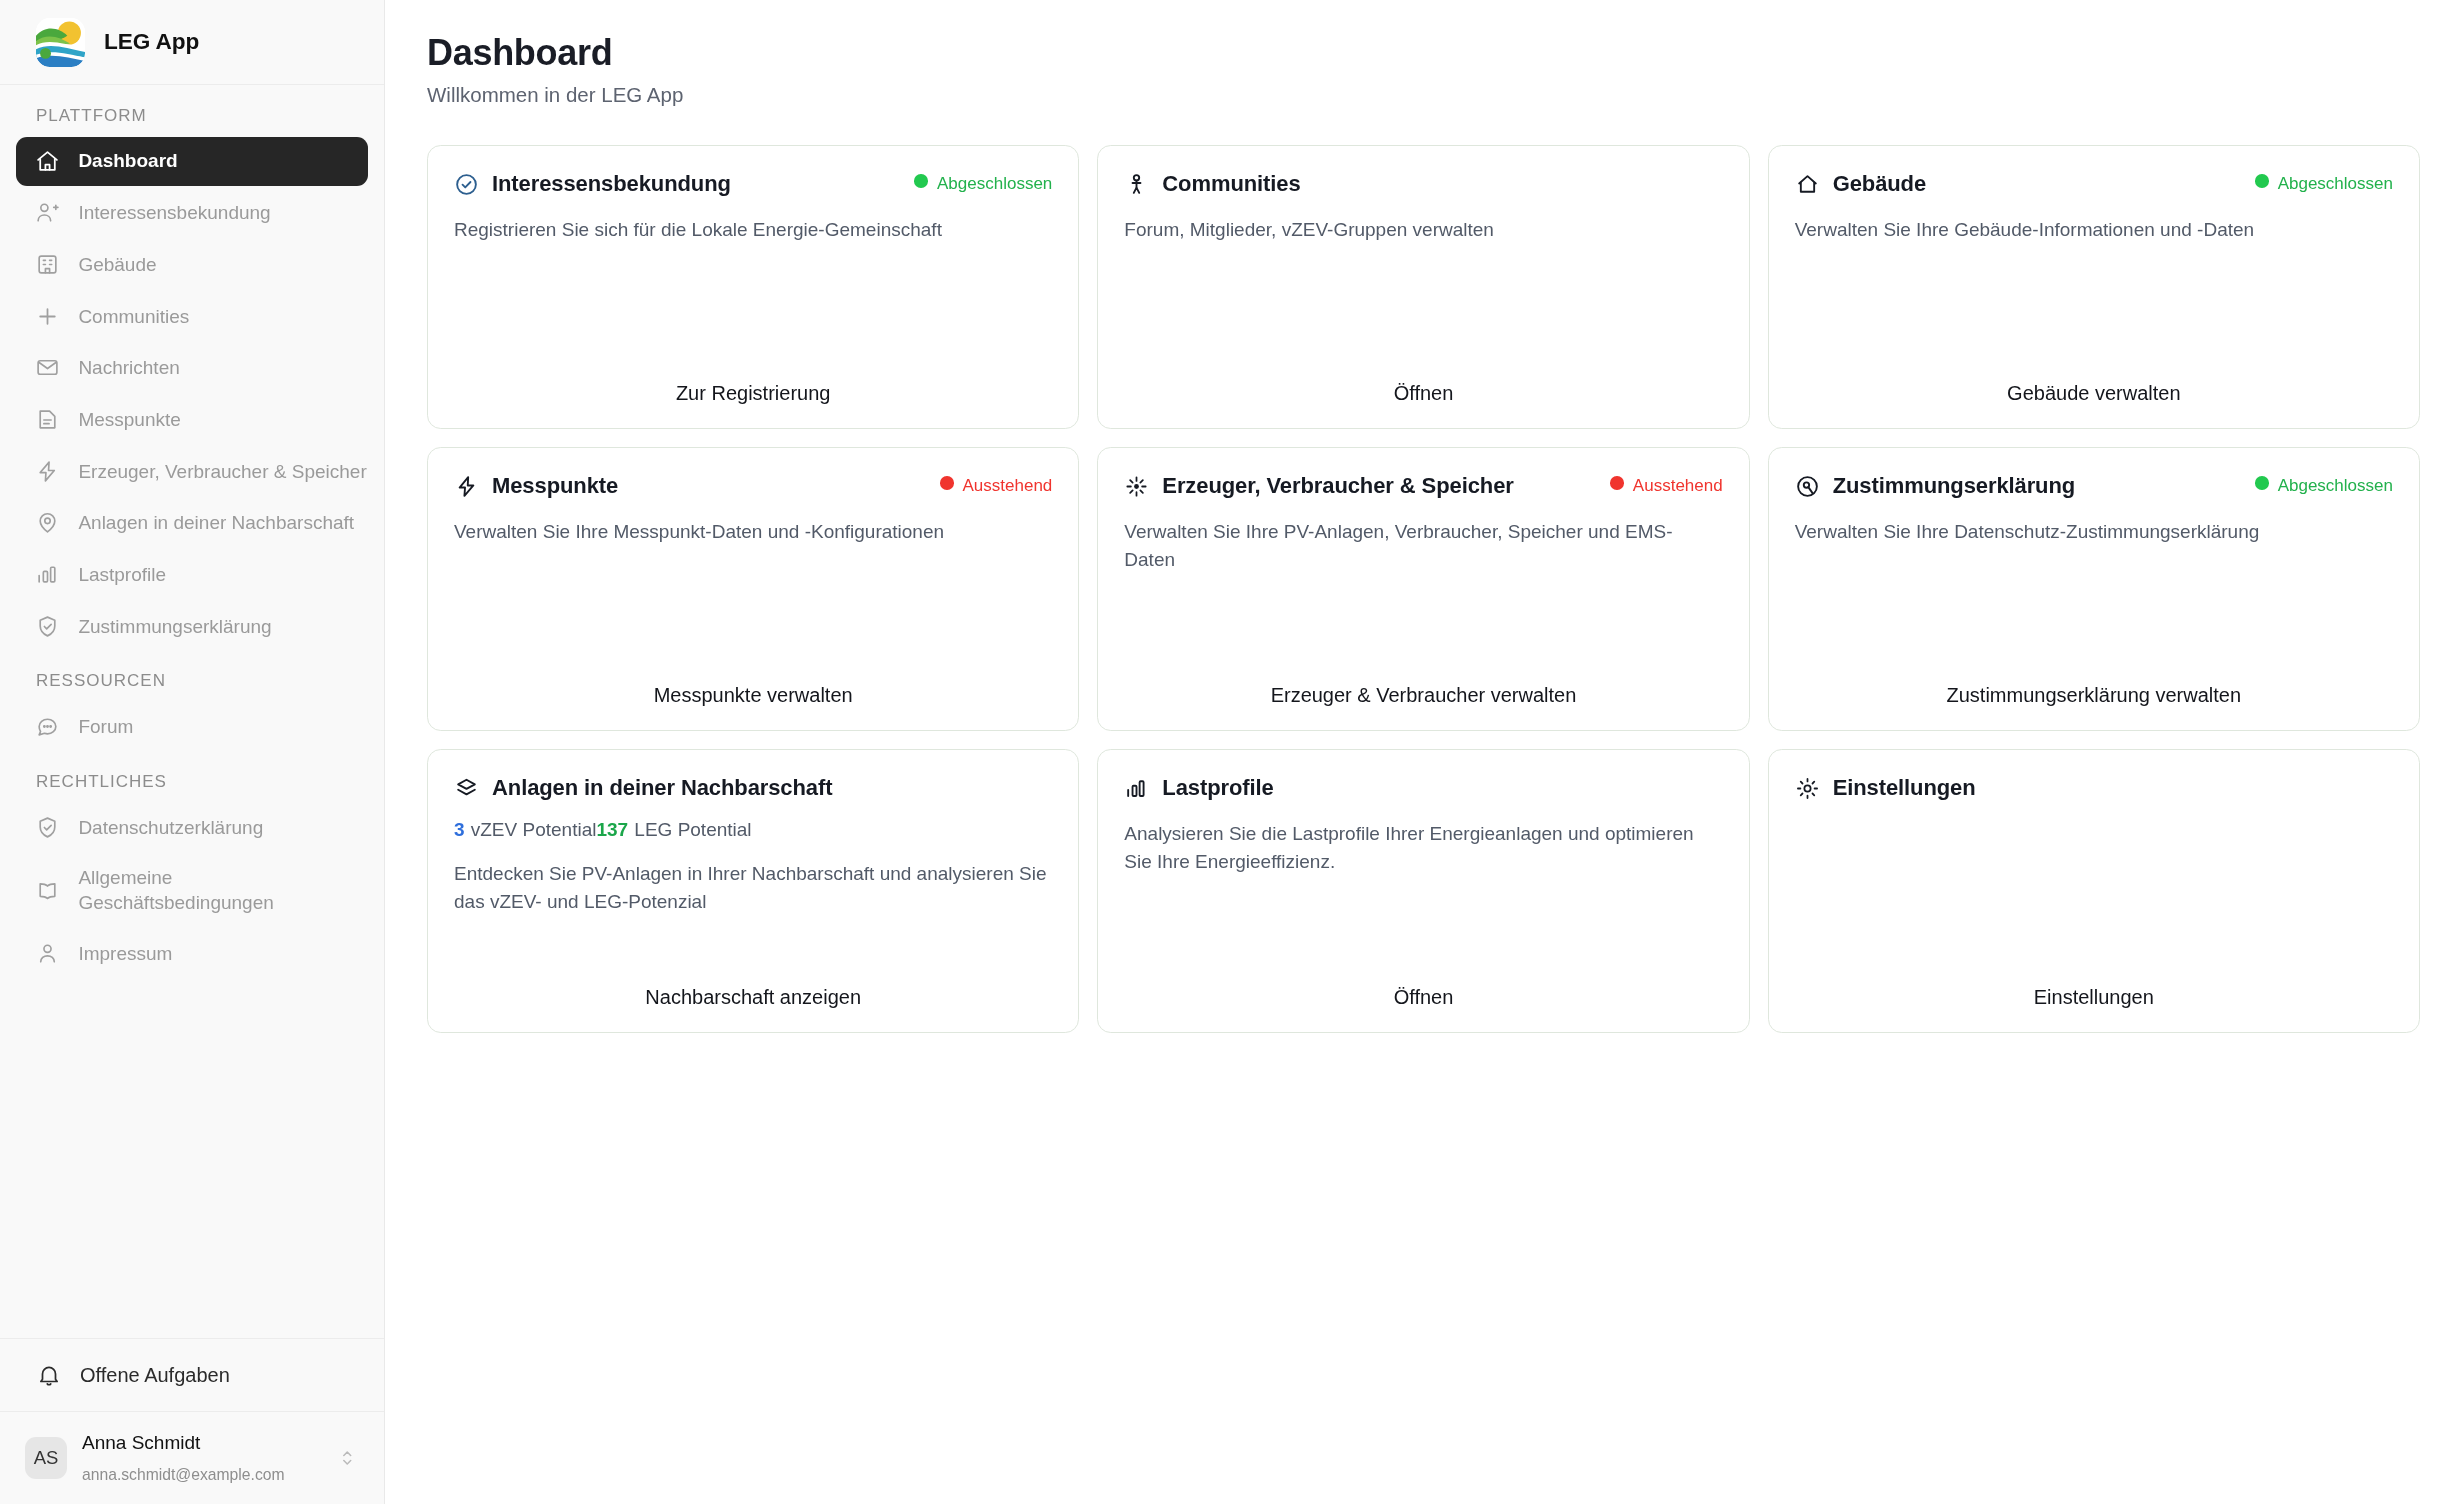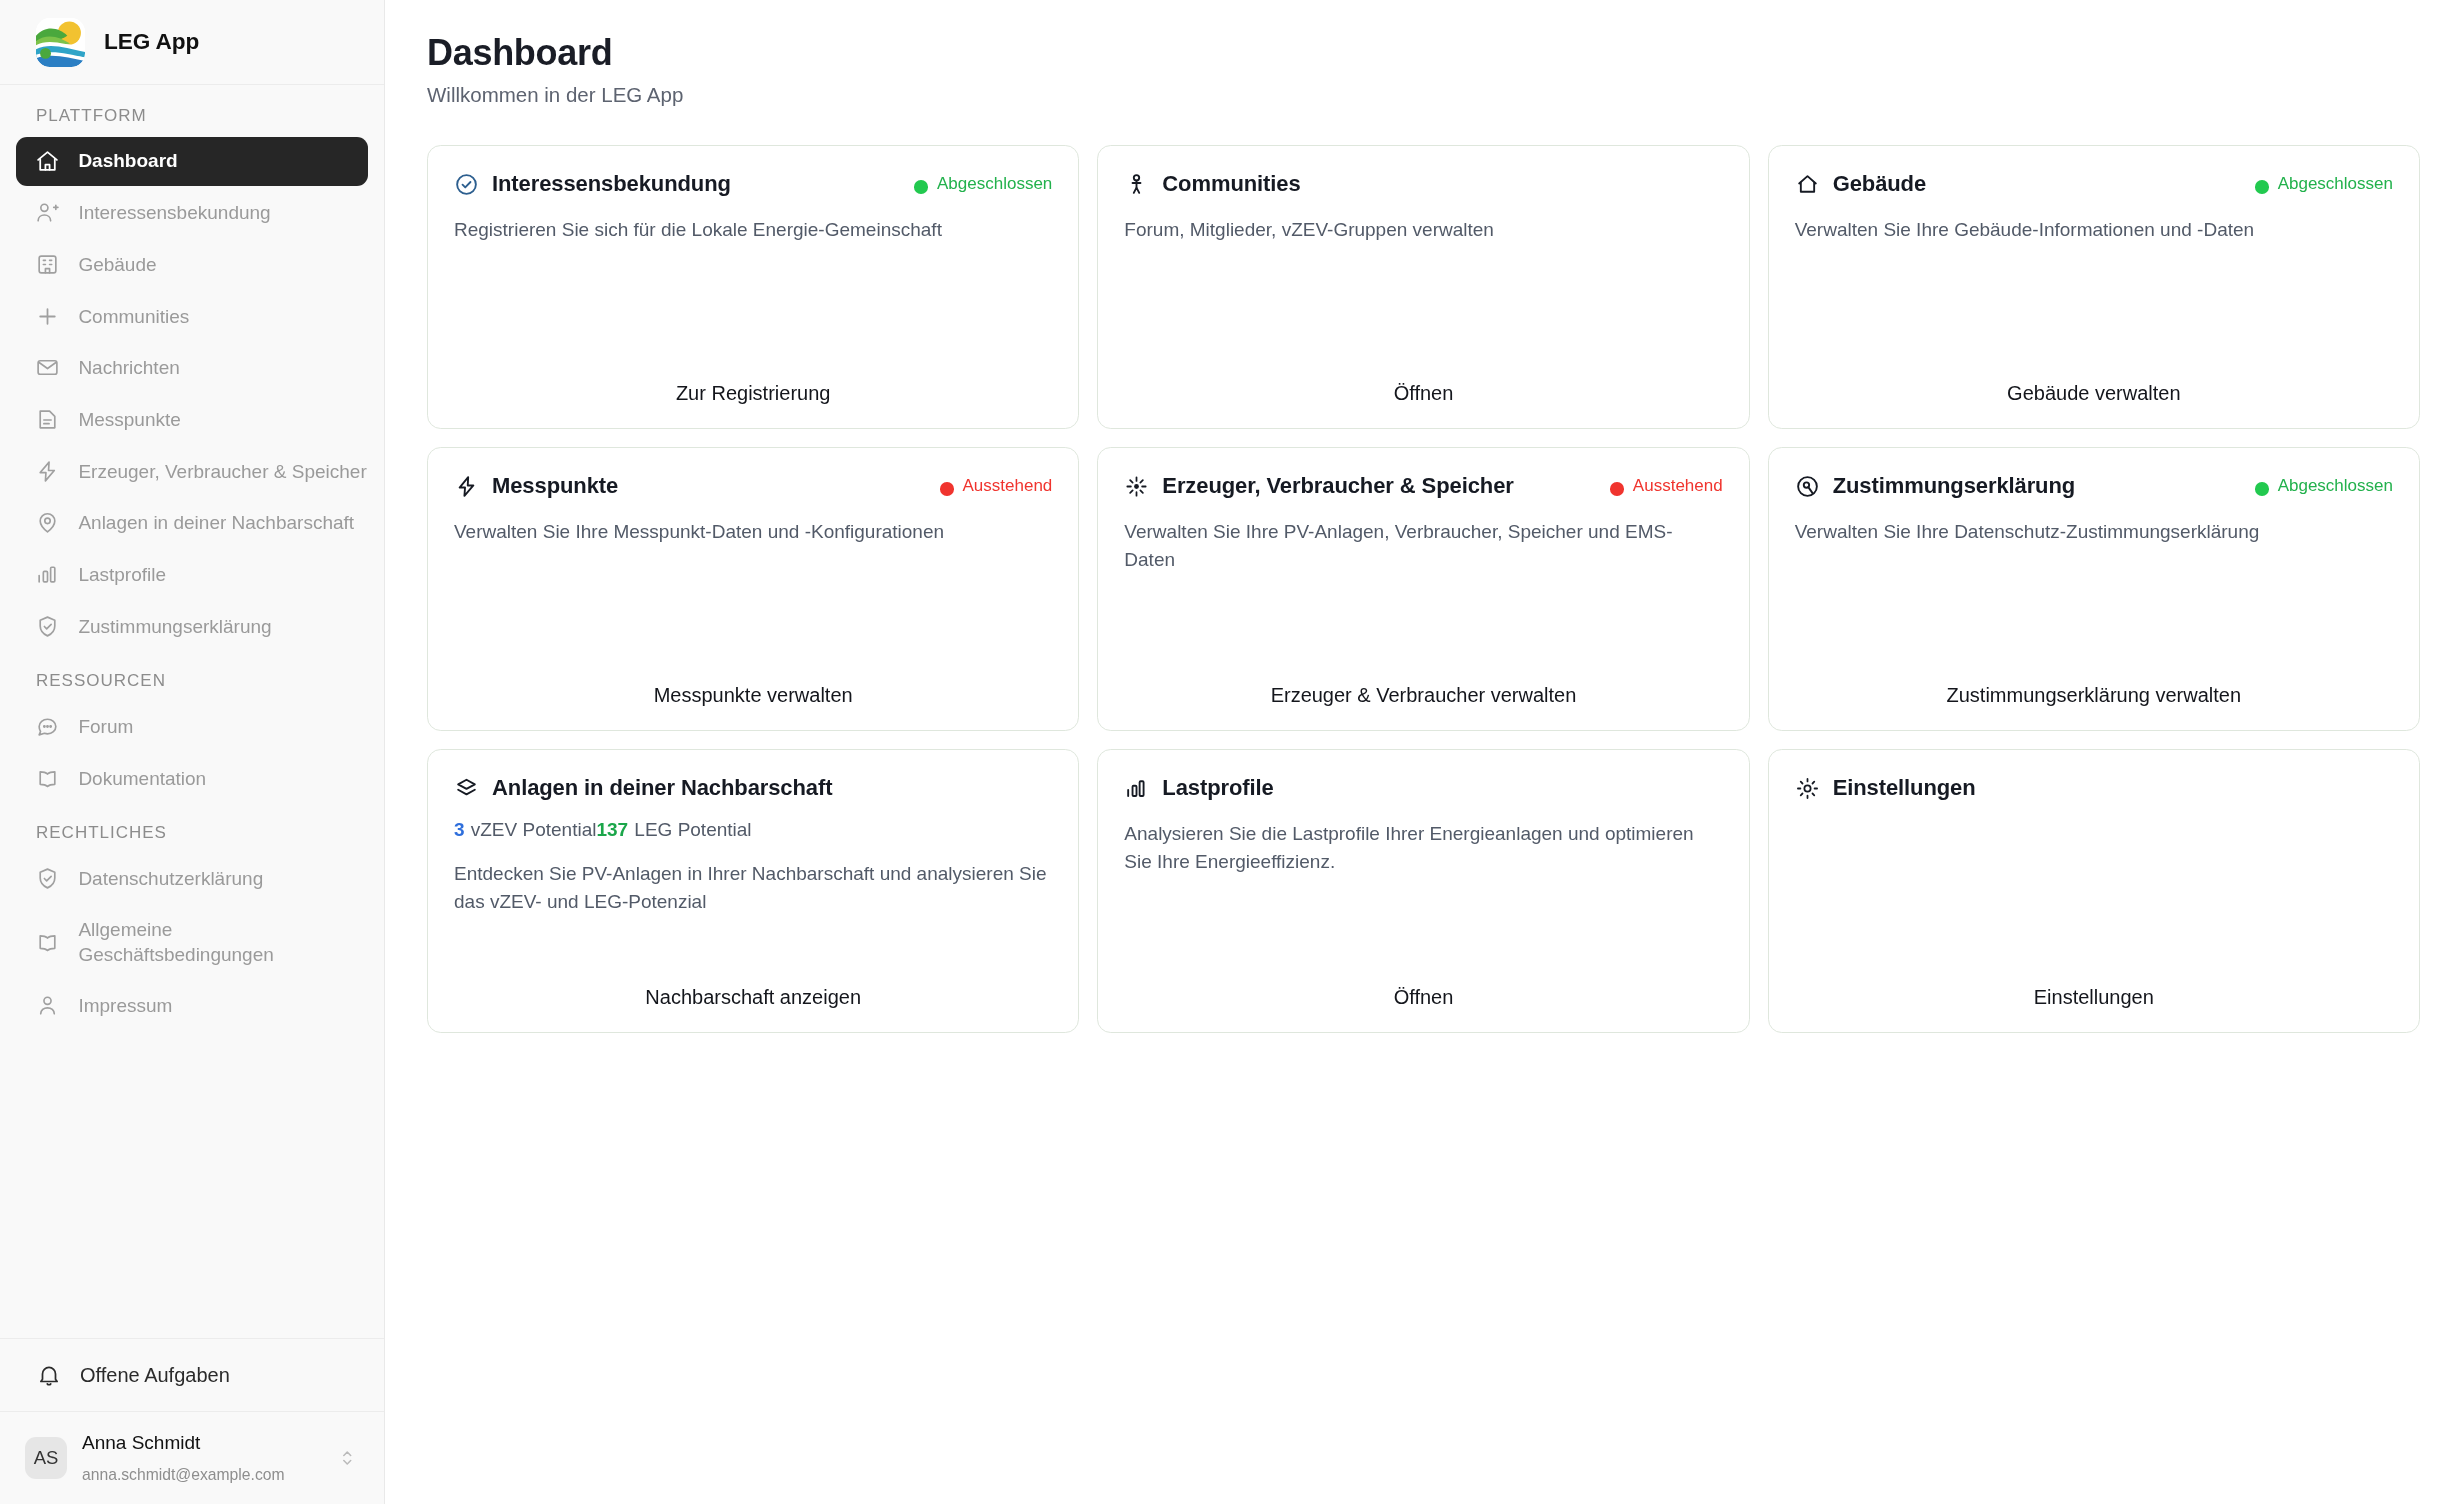--- a/index.html
+++ b/index.html
@@ -208,21 +208,21 @@
   .card-title {
     font-size: 22px;
     font-weight: 700;
     color: #161a23;
     letter-spacing: -0.1px;
     white-space: nowrap;
   }
 
   .status {
     display: flex;
-    align-items: flex-end;
+    align-items: flex-start;
     gap: 9px;
     font-size: 17px;
     white-space: nowrap;
   }
   .status .dot { width: 13.7px; height: 13.7px; border-radius: 50%; flex: 0 0 13.7px; }
   .status.done { color: #22b14c; }
   .status.done .dot { background: #22c94f; }
   .status.pending { color: #f0342e; }
   .status.pending .dot { background: #f0342e; }
 
@@ -399,29 +399,20 @@
             <svg viewBox="0 0 24 24" fill="none" stroke="#a0a0a0" stroke-width="1.6" stroke-linecap="round" stroke-linejoin="round">
                 <path d="M20 12c0 3.9-3.6 7-8 7-1 0-2-.2-2.9-.5L4 20l1.3-3.2C4.5 15.5 4 13.8 4 12c0-3.9 3.6-7 8-7s8 3.1 8 7z"></path>
                 <circle cx="9" cy="12" r=".6" fill="#a0a0a0"></circle>
                 <circle cx="12" cy="12" r=".6" fill="#a0a0a0"></circle>
                 <circle cx="15" cy="12" r=".6" fill="#a0a0a0"></circle>
               </svg>
           </span>
           <span class="nav-label">Forum</span>
         </div>
 
-        <div class="nav-item">
-          <span class="ico">
-            <svg viewBox="0 0 24 24" fill="none" stroke="#a0a0a0" stroke-width="1.6" stroke-linecap="round" stroke-linejoin="round">
-                <path d="M12 7.5C10.6 6.3 8.6 5.6 5 5.6v12c3.6 0 5.6.7 7 1.9"></path>
-                <path d="M12 7.5c1.4-1.2 3.4-1.9 7-1.9v12c-3.6 0-5.6.7-7 1.9"></path>
-              </svg>
-          </span>
-          <span class="nav-label">Dokumentation</span>
-        </div>
       </div>
 
       <div class="nav-group rs">
         <div class="nav-section-label">RECHTLICHES</div>
 
         <div class="nav-item">
           <span class="ico">
             <svg viewBox="0 0 24 24" fill="none" stroke="#a0a0a0" stroke-width="1.6" stroke-linecap="round" stroke-linejoin="round">
                 <path d="M12 3l7 3v5.5c0 4.3-3 7.7-7 9.5-4-1.8-7-5.2-7-9.5V6z"></path>
                 <path d="M9 12l2.2 2.2L15.5 10"></path>

